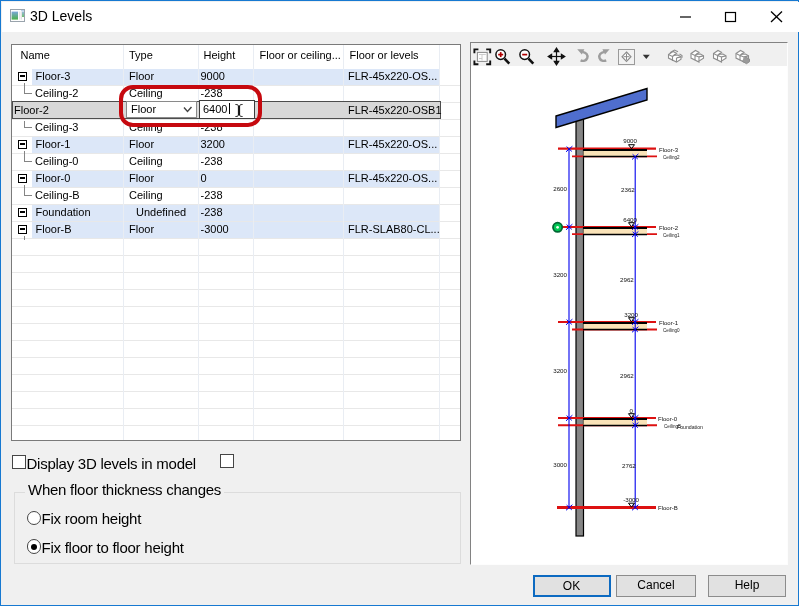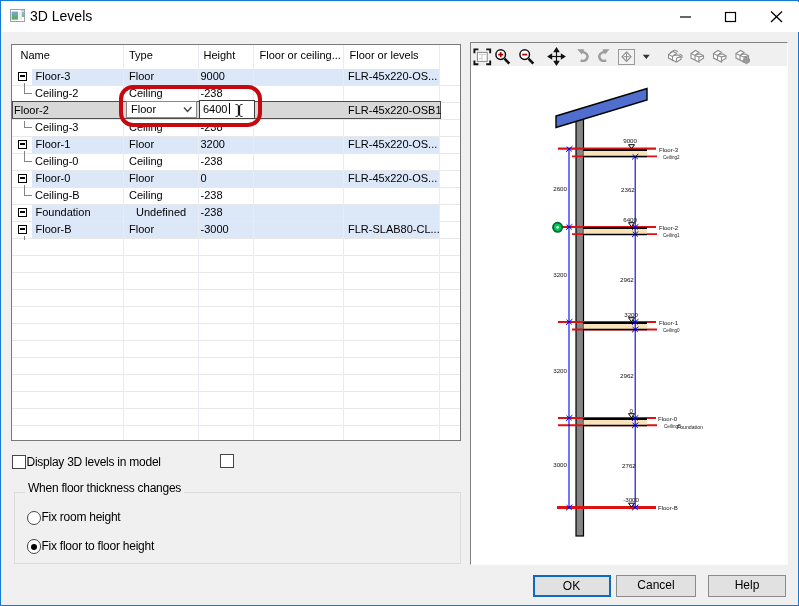--- a/index.html
+++ b/index.html
@@ -24,21 +24,21 @@
   #selrow{position:absolute;left:0;top:56px;width:429px;height:18px;background:#d8d8d8;
           border:1px solid #4d4d4d;box-sizing:border-box;z-index:2;}
   #combo{background:#fff;border:1px solid #8a8a8a;box-sizing:border-box;
          font-size:11px;line-height:15px;padding-left:4px;width:71px;height:17px;}
   #editbox{background:#fff;border:1px solid #3c3c3c;box-sizing:border-box;
          font-size:11px;line-height:17px;padding-left:3px;width:56px;height:19px;}
   
   #annot{left:117.5px;top:84px;width:143px;height:42px;border:4.5px solid #c6090f;border-radius:14px;z-index:30;box-sizing:border-box;}
   
   .cb{position:absolute;width:12px;height:12px;border:1px solid #454545;background:#fff;}
-  .lbl{position:absolute;font-size:12px;letter-spacing:-0.25px;color:#000;white-space:nowrap;}
+  .lbl{position:absolute;font-size:15px;letter-spacing:-0.25px;color:#000;white-space:nowrap;}
   #grp{left:13px;top:491px;width:447px;height:72px;border:1px solid #dcdcdc;box-sizing:border-box;}
   .radio{position:absolute;width:12.5px;height:12.5px;border:1.2px solid #454545;border-radius:50%;background:#fff;}
   #radio2dot{position:absolute;left:30.2px;top:542.5px;width:6px;height:6px;border-radius:50%;background:#000;z-index:2;}
   
   #panel{left:469px;top:41px;width:318px;height:523px;background:#fff;
          border-top:1px solid #828282;border-left:1px solid #828282;
          border-right:1px solid #fdfdfd;border-bottom:1px solid #fdfdfd;box-sizing:border-box;}
   #toolbarbg{left:470px;top:42px;width:316px;height:23px;background:#f0f0f0;}
   
   .btn{position:absolute;background:#e1e1e1;font-size:12px;text-align:center;color:#000;box-sizing:border-box;}

